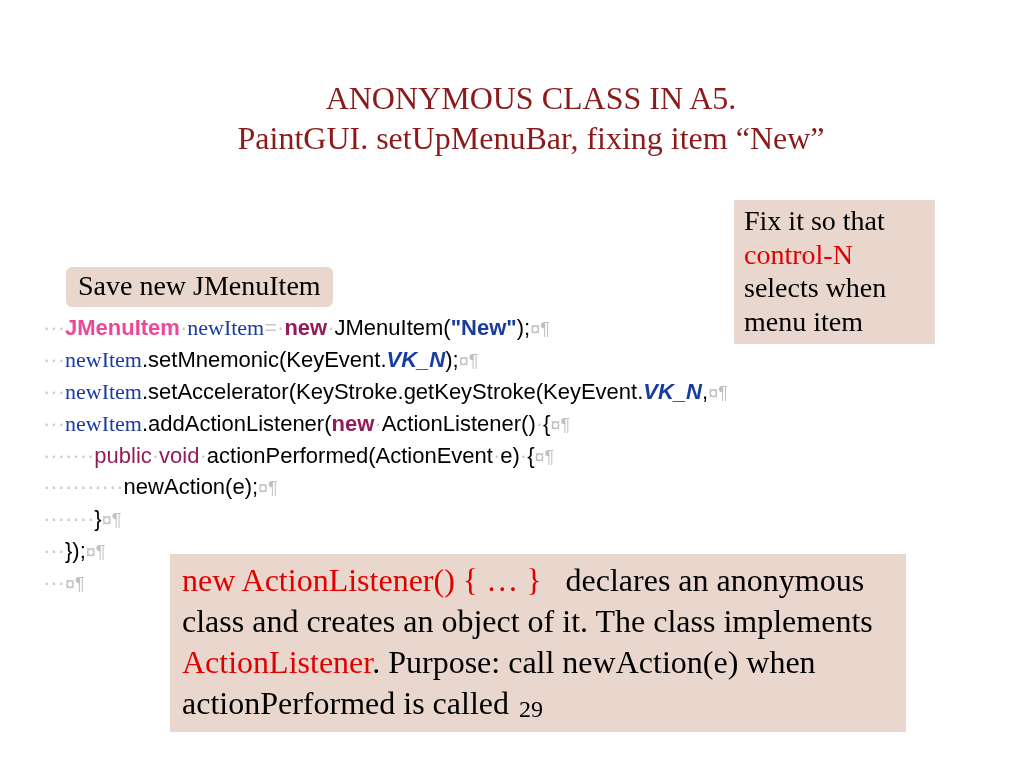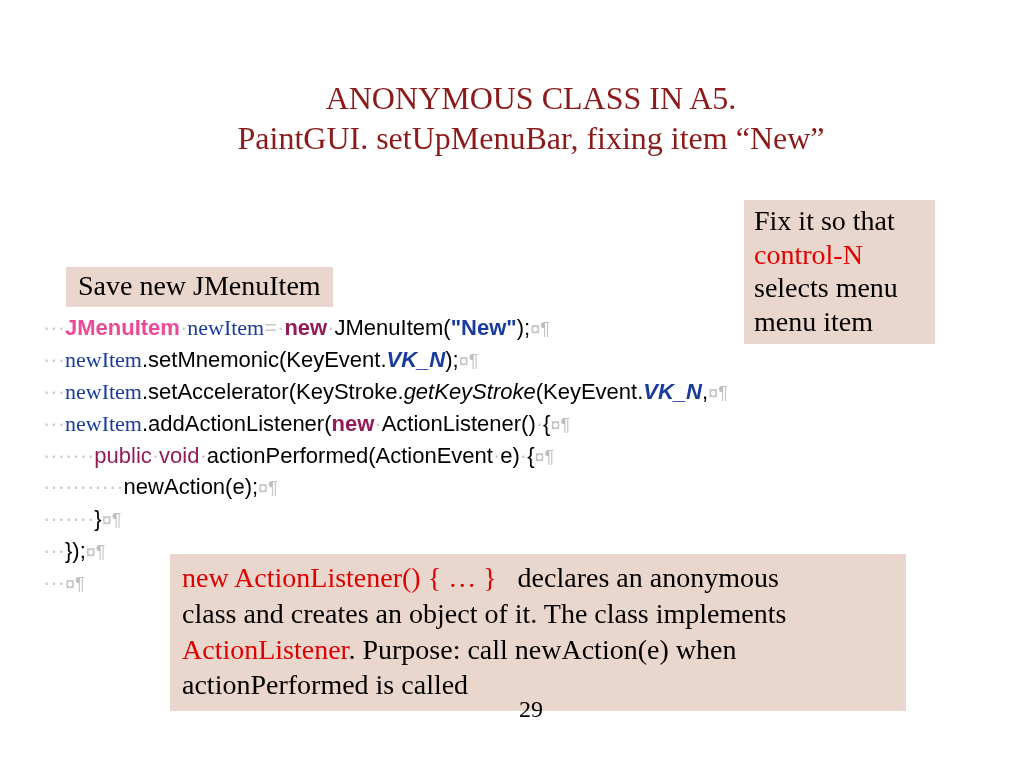--- a/index.html
+++ b/index.html
@@ -28,28 +28,29 @@
   .label-box {
     position: absolute;
     background: #e9d6cc;
     padding: 3px 12px 5px 12px;
     font-size: 28px;
     color: #000;
   }
   .save-label {
     left: 47px;
     top: 267px;
+    border-radius: 6px;
   }
   .fix-box {
     position: absolute;
     right: 108px;
     top: 200px;
     width: 177px;
     background: #e9d6cc;
-    padding: 4px 4px 6px 10px;
+    padding: 4px 14px 6px 10px;
     font-size: 28px;
     line-height: 1.2;
     color: #000;
   }
   .fix-box .control-n { color: #e00000; }
   .code-area {
     position: absolute;
     left: 24px;
     top: 312px;
     width: 970px;
@@ -65,31 +66,31 @@
   .highlight-line {
     background: #eaf1fb;
   }
   .ws { color: #c9c9c9; }
   .k-type { color: #ec4899; font-weight: bold; }
   .k-new { color: #941b5a; font-weight: bold; }
   .k-pub { color: #941b5a; font-weight: normal; }
   .field { color: #1a3c9c; font-family: Liberation Serif, serif; }
   .str { color: #1a3c9c; font-weight: bold; }
   .static { color: #1a3c9c; font-style: italic; font-weight: bold; }
-  .static-m { color: #000; font-style: italic; }
+  .static-m { color: #000; }
   .plain { color: #000; }
   .ws-mark { color: #bfbfbf; font-size: 18px; }
   .explain-box {
     position: absolute;
     left: 151px;
     top: 554px;
     width: 712px;
     background: #e9d6cc;
     padding: 6px 12px 8px 12px;
-    font-size: 28px;
+    font-size: 32px;
     line-height: 1.28;
     color: #000;
   }
   .explain-box .red { color: #e00000; }
   .page-num {
     position: absolute;
     bottom: 45px;
     left: 0;
     width: 100%;
     text-align: center;
@@ -107,21 +108,21 @@
     <div>PaintGUI. setUpMenuBar, fixing item “New”</div>
   </div>
 
   <div class="label-box save-label">
     <span>Save new JMenuItem</span>
   </div>
 
   <div class="fix-box">
     <span>Fix it so that</span><br>
     <span class="control-n">control-N</span><br>
-    <span>selects menu</span><br>
+    <span>selects when</span><br>
     <span>menu item</span>
   </div>
 
   <div class="code-area">
     <div class="code-line"><span class="ws">···</span><span class="k-type">JMenuItem</span><span class="ws">·</span><span class="field">newItem</span><span class="ws">=·</span><span class="k-new">new</span><span class="ws">·</span><span class="plain">JMenuItem(</span><span class="str">"New"</span><span class="plain">);</span><span class="ws-mark">¤¶</span></div>
     <div class="code-line"><span class="ws">···</span><span class="field">newItem</span><span class="plain">.setMnemonic(KeyEvent.</span><span class="static">VK_N</span><span class="plain">);</span><span class="ws-mark">¤¶</span></div>
     <div class="code-line"><span class="ws">···</span><span class="field">newItem</span><span class="plain">.setAccelerator(KeyStroke.</span><span class="static-m">getKeyStroke</span><span class="plain">(KeyEvent.</span><span class="static">VK_N</span><span class="plain">,</span><span class="ws-mark">¤¶</span></div>
     <div class="code-line"><span class="ws">···</span><span class="field">newItem</span><span class="plain">.addActionListener(</span><span class="k-new">new</span><span class="ws">·</span><span class="plain">ActionListener()</span><span class="ws">·</span><span class="plain">{</span><span class="ws-mark">¤¶</span></div>
     <div class="code-line"><span class="ws">·······</span><span class="k-pub">public</span><span class="ws">·</span><span class="k-pub">void</span><span class="ws">·</span><span class="plain">actionPerformed(ActionEvent</span><span class="ws">·</span><span class="plain">e)</span><span class="ws">·</span><span class="plain">{</span><span class="ws-mark">¤¶</span></div>
     <div class="code-line"><span class="ws">···········</span><span class="plain">newAction(e);</span><span class="ws-mark">¤¶</span></div>

